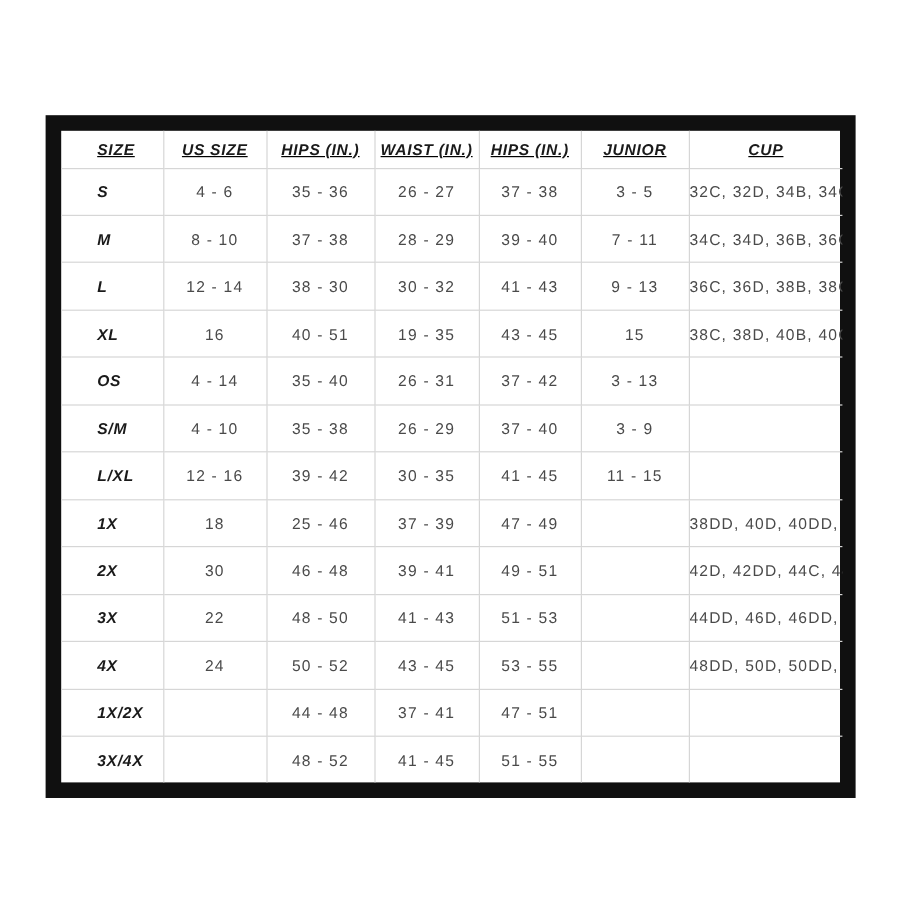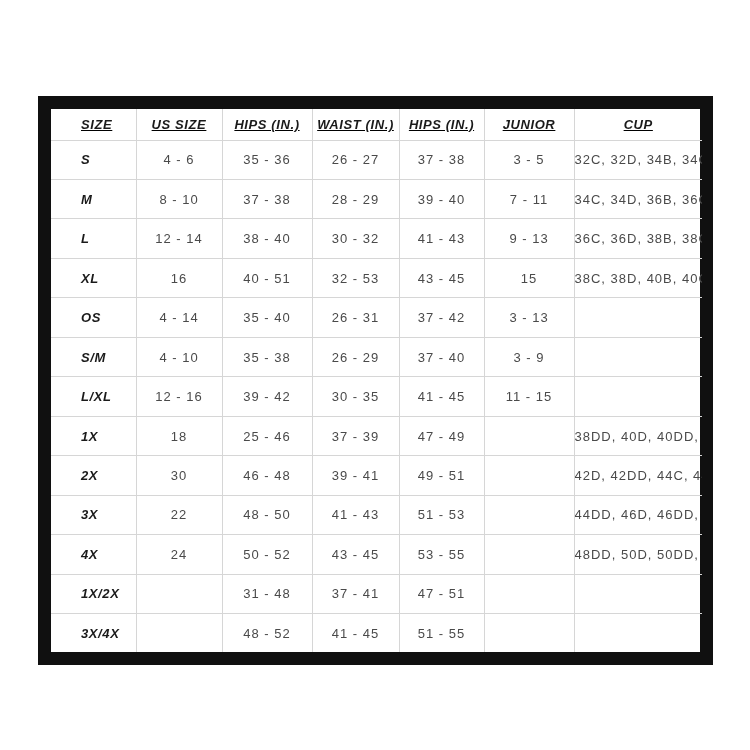--- a/index.html
+++ b/index.html
@@ -116,31 +116,31 @@
               <td>8 - 10</td>
               <td>37 - 38</td>
               <td>28 - 29</td>
               <td>39 - 40</td>
               <td>7 - 11</td>
               <td>34C, 34D, 36B, 36C</td>
             </tr>
             <tr>
               <td>L</td>
               <td>12 - 14</td>
-              <td>38 - 40</td>
+              <td>38 - 30</td>
               <td>30 - 32</td>
               <td>41 - 43</td>
               <td>9 - 13</td>
               <td>36C, 36D, 38B, 38C</td>
             </tr>
             <tr>
               <td>XL</td>
               <td>16</td>
               <td>40 - 51</td>
-              <td>32 - 53</td>
+              <td>19 - 35</td>
               <td>43 - 45</td>
               <td>15</td>
               <td>38C, 38D, 40B, 40C</td>
             </tr>
             <tr>
               <td>OS</td>
               <td>4 - 14</td>
               <td>35 - 40</td>
               <td>26 - 31</td>
               <td>37 - 42</td>
@@ -197,21 +197,21 @@
               <td>24</td>
               <td>50 - 52</td>
               <td>43 - 45</td>
               <td>53 - 55</td>
               <td></td>
               <td>48DD, 50D, 50DD, 52D</td>
             </tr>
             <tr>
               <td>1X/2X</td>
               <td></td>
-              <td>31 - 48</td>
+              <td>44 - 48</td>
               <td>37 - 41</td>
               <td>47 - 51</td>
               <td></td>
               <td></td>
             </tr>
             <tr>
               <td>3X/4X</td>
               <td></td>
               <td>48 - 52</td>
               <td>41 - 45</td>

